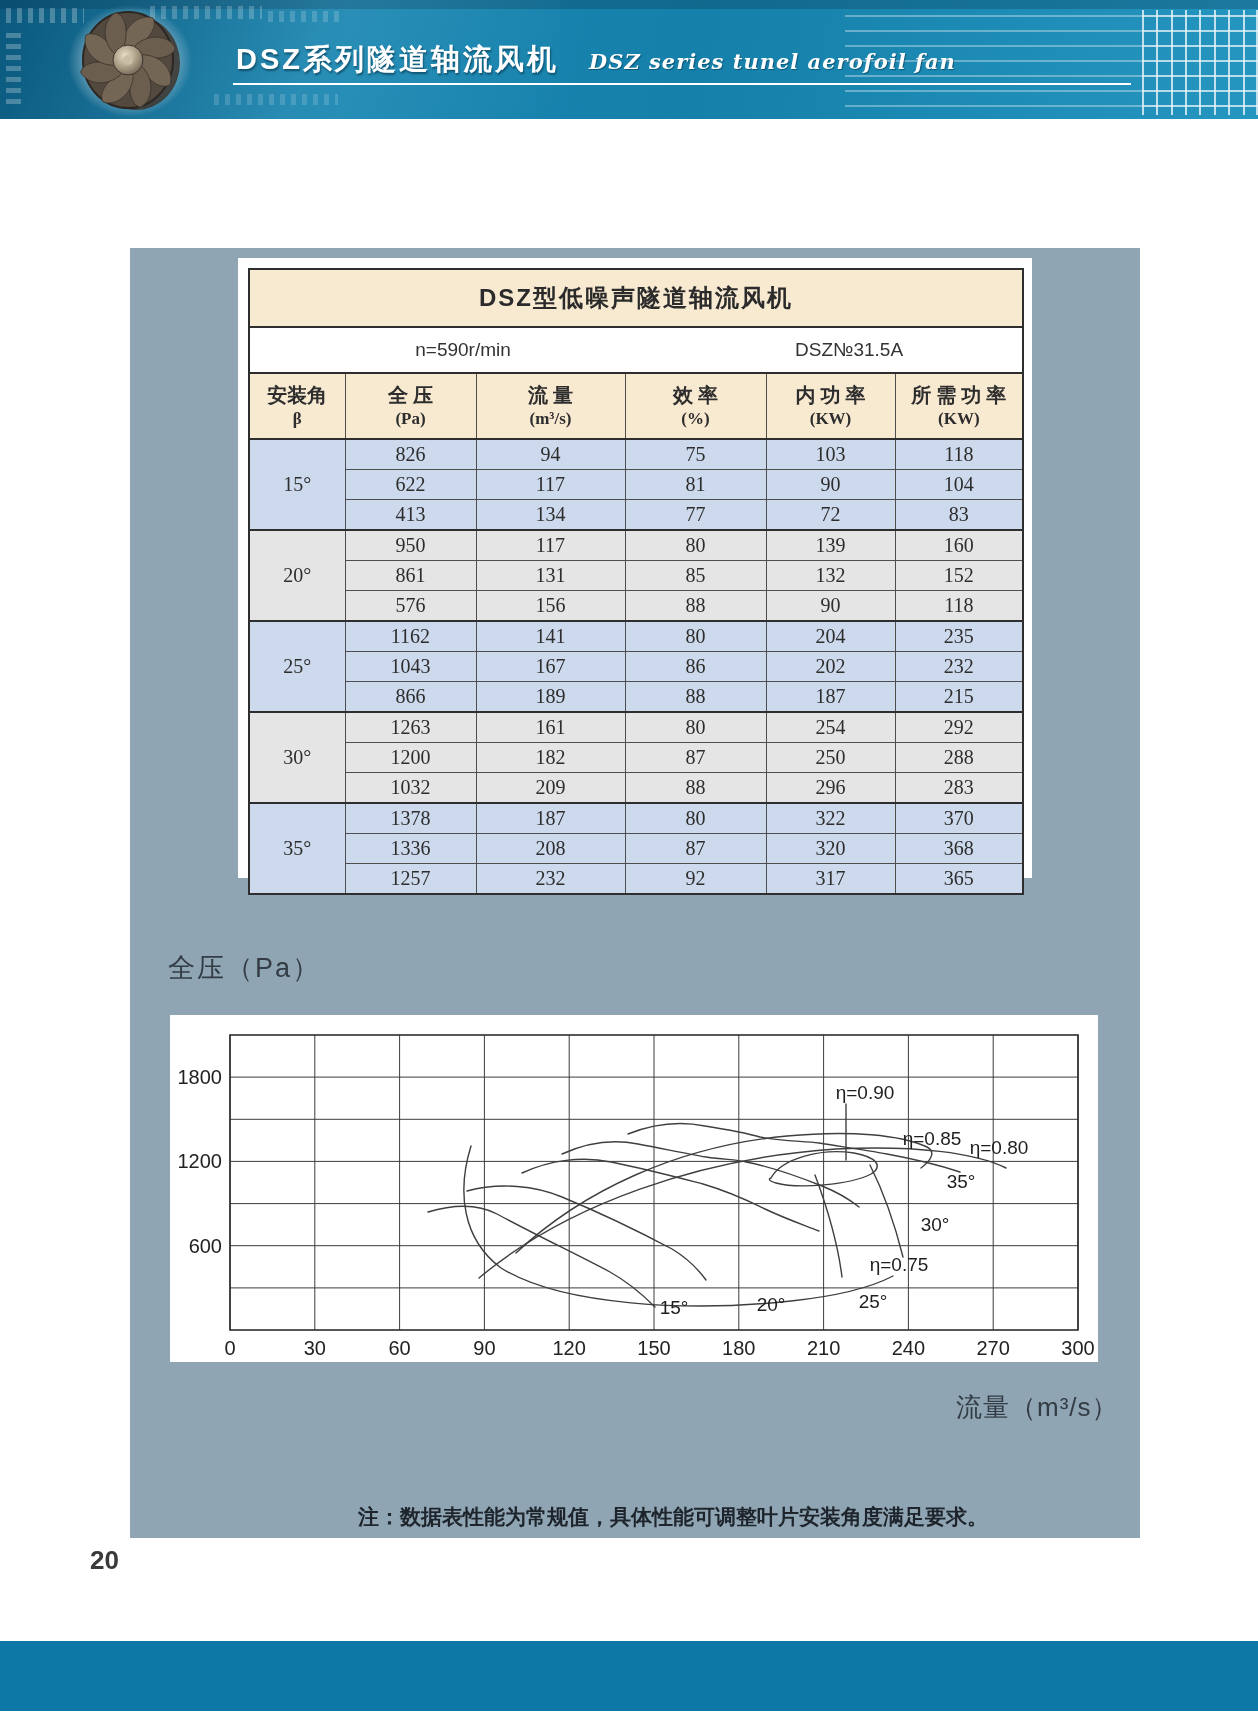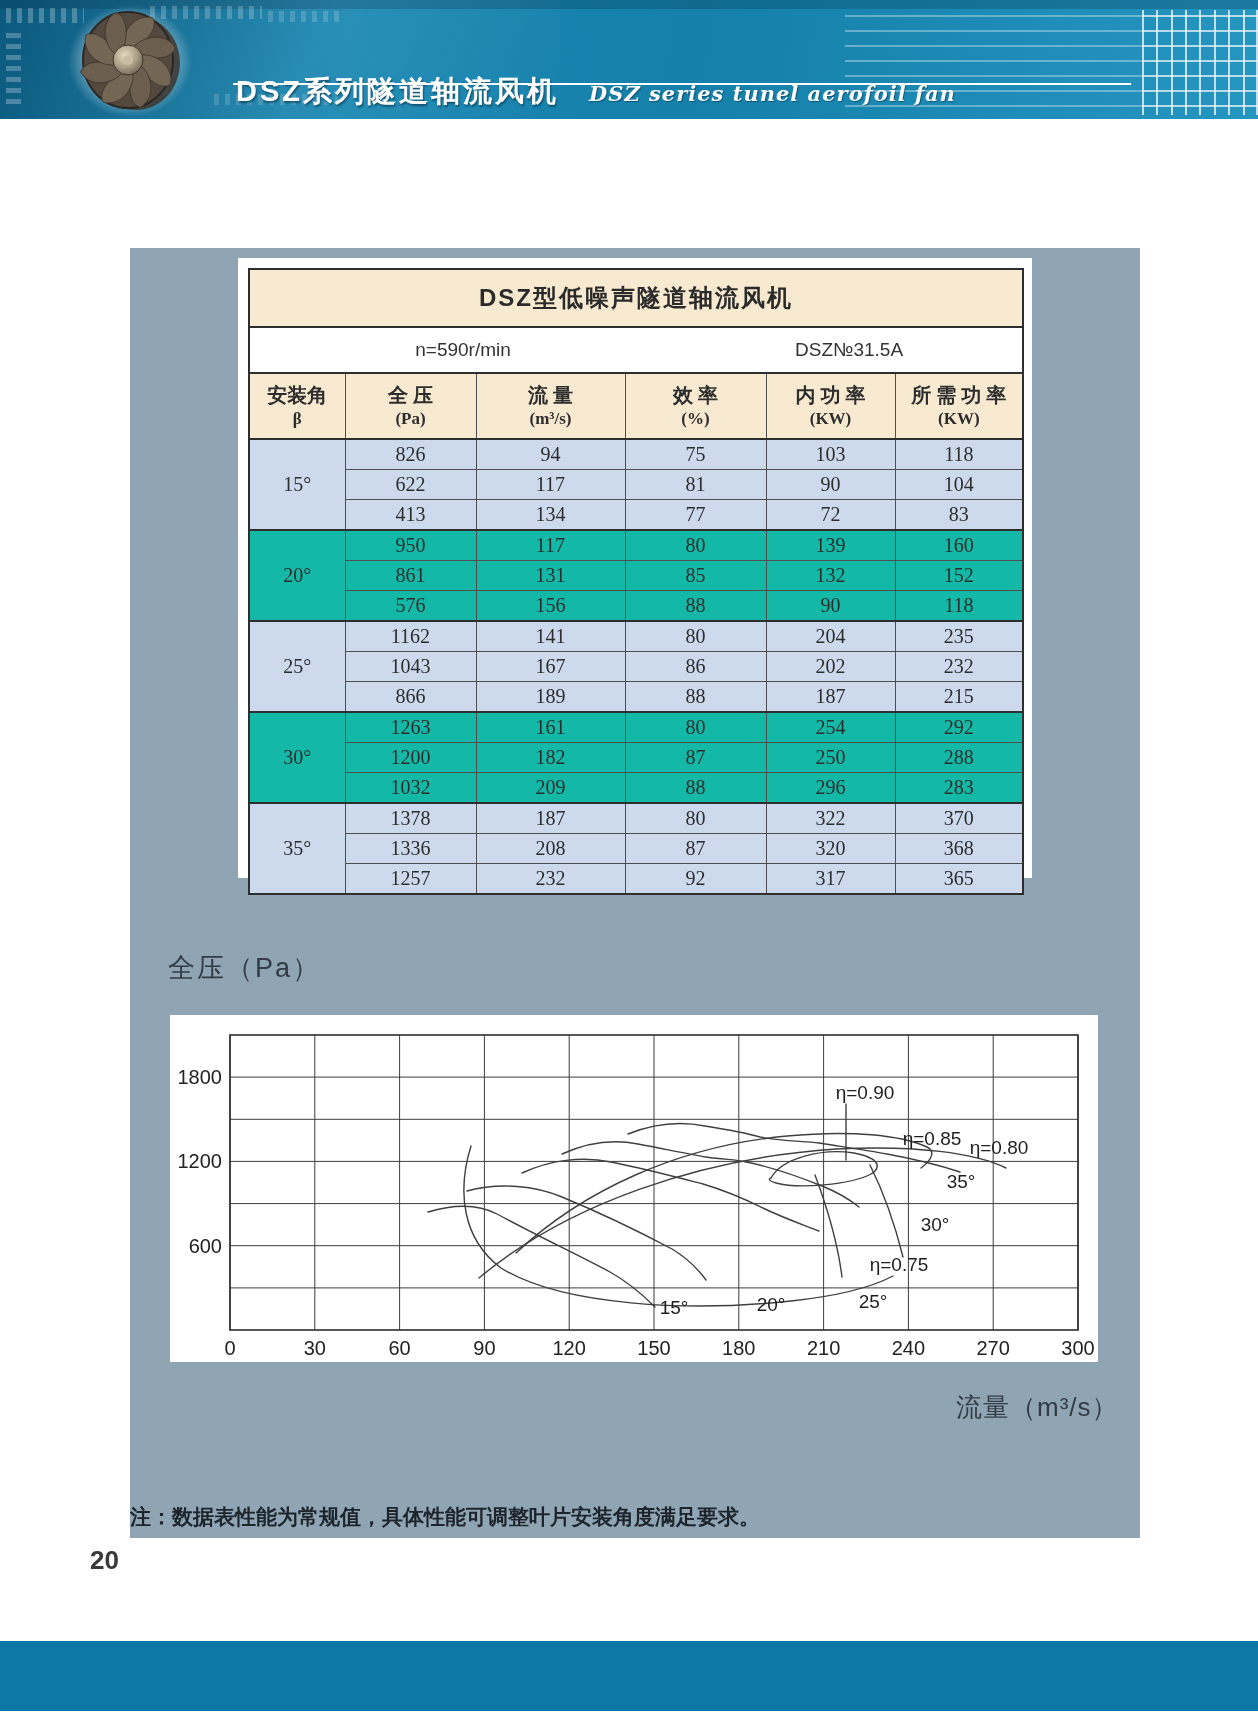--- a/index.html
+++ b/index.html
@@ -16,21 +16,21 @@
   .dots{position:absolute;}
   .dots-h{background:repeating-linear-gradient(90deg,rgba(255,255,255,.5) 0 5px,transparent 5px 11px);}
   .dots-v{background:repeating-linear-gradient(0deg,rgba(255,255,255,.5) 0 5px,transparent 5px 11px);}
   .d1{left:6px;top:8px;width:78px;height:15px;opacity:.5;}
   .d2{left:6px;top:32px;width:15px;height:72px;opacity:.5;}
   .d3{left:150px;top:6px;width:112px;height:13px;opacity:.42;}
   .d4{left:268px;top:11px;width:72px;height:11px;opacity:.34;}
   .d5{left:214px;top:94px;width:124px;height:11px;opacity:.3;}
   .hdr-grid{position:absolute;left:0;top:0;}
   .fan-art{position:absolute;left:46px;top:2px;}
-  .hdr-titles{position:absolute;left:236px;top:40px;white-space:nowrap;margin-top:32px;}
+  .hdr-titles{position:absolute;left:236px;top:40px;white-space:nowrap;}
   .hdr-title-cn{font-size:29px;font-weight:700;color:#ffffff;letter-spacing:3px;
           text-shadow:1px 2px 2px rgba(0,40,60,.55);}
   .hdr-title-en{font-family:"DejaVu Serif",serif;font-style:italic;font-weight:700;
           font-size:21px;color:#ffffff;margin-left:30px;letter-spacing:1px;
           text-shadow:1px 1px 1px rgba(0,40,60,.5);}
   .hdr-underline{position:absolute;left:233px;top:83px;width:898px;height:2px;background:#fff;}
 
   
   .panel{position:absolute;left:130px;top:248px;width:1010px;height:1290px;background:#90a5b4;}
 
@@ -43,37 +43,37 @@
   tr.t-title td{height:56px;background:#f8e9d1;font-size:24px;font-weight:700;
           letter-spacing:2px;color:#2b2b2b;border-bottom:2px solid #2e2e2e;}
   tr.t-sub td{height:44px;background:#ffffff;border-bottom:2px solid #2e2e2e;}
   .sub-flex{display:flex;width:100%;}
   .sub-flex span{flex:1;font-size:19px;color:#333;padding-left:40px;}
   tr.t-head th{height:64px;background:#f8e9d1;font-weight:bold;border-bottom:2px solid #2e2e2e;}
   .h-line1{font-family:"Liberation Serif","DejaVu Serif",serif;font-size:20px;line-height:26px;}
   .h-line2{font-family:"Liberation Serif","DejaVu Serif",serif;font-size:17px;line-height:22px;}
   tr.t-row td{height:29px;font-family:"Liberation Serif","DejaVu Serif",serif;font-size:20px;}
   tr.g-blue td{background:#cdd9ec;}
-  tr.g-cream td{background:#14b8a6;}
+  tr.g-cream td{background:#e5e5e5;}
   tr.group-start td{border-top:2px solid #2e2e2e;}
   td.angle{font-family:"Liberation Serif","DejaVu Serif",serif;font-size:20px;}
 
   
   .y-axis-label{position:absolute;left:168px;top:950px;font-size:27px;color:#333c45;letter-spacing:2px;}
   .chart-panel{position:absolute;left:170px;top:1015px;width:928px;height:347px;background:#fff;}
   .x-axis-label{position:absolute;left:956px;top:1390px;font-size:26px;color:#333c45;letter-spacing:1px;}
   .chart-panel svg{display:block;}
   .gridline{stroke:#3c3c3c;stroke-width:1;}
   .frame{stroke:#2e2e2e;stroke-width:1.6;fill:none;}
   .curve{stroke:#3f3f3f;stroke-width:1.4;fill:none;stroke-linecap:round;}
   .ticktext{font-family:"Liberation Sans",sans-serif;font-size:20px;fill:#222;}
   .curvelabel{font-family:"Liberation Sans",sans-serif;font-size:19px;fill:#1e1e1e;}
 
   
-  .note{position:absolute;left:130px;top:1503px;width:858px;text-align:left;
+  .note{position:absolute;left:130px;top:1503px;width:858px;text-align:right;
         font-size:21px;font-weight:700;color:#1d242b;}
   .page-number{position:absolute;left:90px;top:1545px;font-size:26px;color:#3a3a3a;font-weight:bold;}
   .footer-bar{position:absolute;left:0;top:1641px;width:1258px;height:70px;background:#0d78a5;}
 </style>
 </head>
 <body>
 
 <div class="header">
   <div class="hdr-shape"></div>
   <div class="dots dots-h d1"></div>

